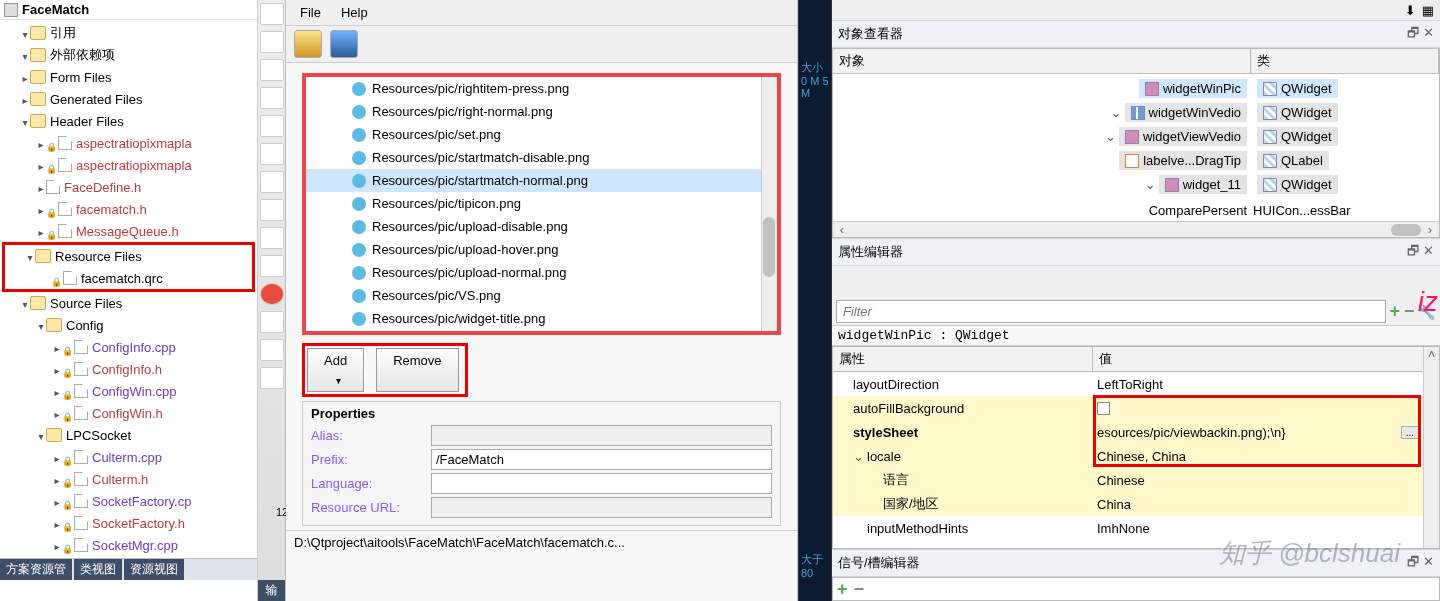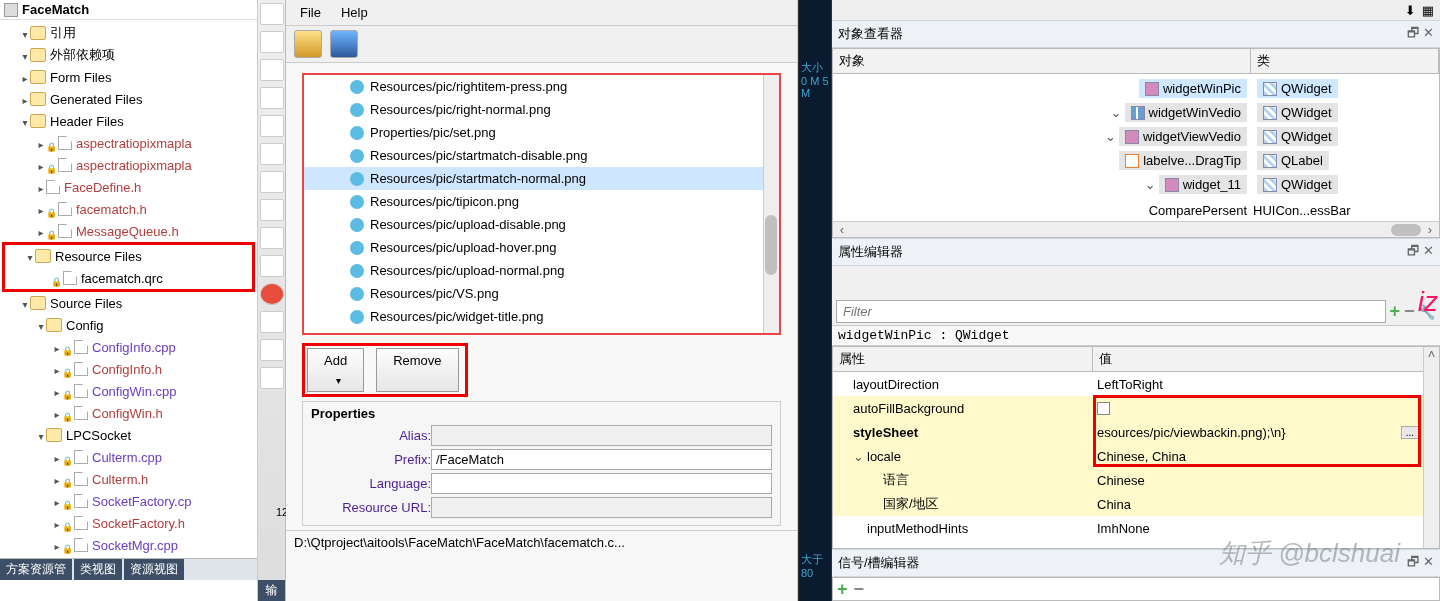--- a/index.html
+++ b/index.html
@@ -29,34 +29,34 @@
 .middle { position: relative; flex: 0 0 540px; display: flex; background: #fff; border-right: 1px solid #ccc; }
 .tool-strip { width: 28px; background: linear-gradient(#eee,#ddd); border-right: 1px solid #bbb; display: flex; flex-direction: column; }
 .tool-strip .tbtn { width: 24px; height: 22px; margin: 3px auto; background: #fff; border: 1px solid #ccc; border-radius: 2px; }
 .resource-dialog { flex: 1; display: flex; flex-direction: column; background: #f8f8f8; }
 .menu-bar { display: flex; gap: 8px; padding: 4px 8px; background: #f0f0f0; border-bottom: 1px solid #ccc; }
 .menu-bar span { padding: 1px 6px; }
 .toolbar { display: flex; padding: 4px 8px; gap: 8px; background: #f0f0f0; border-bottom: 1px solid #ccc; }
 .toolbar .tb { width: 28px; height: 28px; border: 1px solid #aaa; border-radius: 3px; }
 .toolbar .tb.open { background: linear-gradient(#ffe08a,#d19a26); }
 .toolbar .tb.save { background: linear-gradient(#6fb4ff,#2d5a9c); }
-.resource-list { margin: 10px 16px 4px 16px; background: #fff; border: 2px solid #ef4444; height: 262px; overflow: hidden; position: relative; }
+.resource-list { margin: 10px 16px 4px 16px; background: #fff; border: 4px solid #ef4444; height: 262px; overflow: hidden; position: relative; }
 .resource-list .scroll-track { position: absolute; right: 0; top: 0; bottom: 0; width: 16px; background: #eee; border-left: 1px solid #ccc; }
 .resource-list .scroll-thumb { position: absolute; right: 2px; top: 140px; width: 12px; height: 60px; background: #c0c0c0; border-radius: 6px; }
 .rl-row { display: flex; align-items: center; height: 23px; padding-left: 46px; }
 .rl-row.selected { background: #cfe6ff; }
 .rl-row .ricon { width: 14px; height: 14px; margin-right: 6px; border-radius: 50%; background: #5cbbe2; }
 .btn-row { display: flex; gap: 12px; padding: 4px 16px 8px 16px; }
 .btn-row.red-box { width: fit-content; margin-left: 16px; margin-top: 4px; padding: 2px 6px 2px 2px; }
 .btn { background: linear-gradient(#fdfdfd,#e6e6e6); border: 1px solid #999; padding: 4px 16px; display: flex; align-items: center; gap: 4px; flex-direction: column; }
 .btn .drop::after { content: "▾"; font-size: 10px; margin-left: 6px; }
 .props { margin: 4px 16px; border: 1px solid #ccc; background: #f6f6f6; padding: 4px 8px; }
 .props .ptitle { font-weight: bold; margin-bottom: 4px; }
 .prow { display: flex; align-items: center; margin: 3px 0; }
-.prow label { width: 120px; color: #4c1d95; text-align: right; }
+.prow label { width: 120px; color: #8b5cf6; }
 .prow input { flex: 1; border: 1px solid #aaa; padding: 2px 4px; background: #fff; }
 .prow.dis input { background: #f0f0f0; color: #888; }
 .path-bar { padding: 4px 8px; border-top: 1px solid #ccc; white-space: nowrap; overflow: hidden; }
 
 
 .dark-strip { flex: 0 0 34px; background: #0a1a2f; border-left: 1px solid #333; border-right: 1px solid #333; color: #3fa6d0; position: relative; }
 .dark-strip .hint { position: absolute; bottom: 22px; left: 2px; font-size: 11px; color: #3fa6d0; }
 .dark-strip .hint2 { position: absolute; top: 60px; left: 2px; font-size: 11px; color: #3fa6d0; }
 
 
@@ -307,21 +307,21 @@
           <div class="rl-row">
             <span class="ricon"></span>
             <span>Resources/pic/rightitem-press.png</span>
           </div>
           <div class="rl-row">
             <span class="ricon"></span>
             <span>Resources/pic/right-normal.png</span>
           </div>
           <div class="rl-row">
             <span class="ricon"></span>
-            <span>Properties/pic/set.png</span>
+            <span>Resources/pic/set.png</span>
           </div>
           <div class="rl-row">
             <span class="ricon"></span>
             <span>Resources/pic/startmatch-disable.png</span>
           </div>
           <div class="rl-row selected">
             <span class="ricon"></span>
             <span>Resources/pic/startmatch-normal.png</span>
           </div>
           <div class="rl-row">

